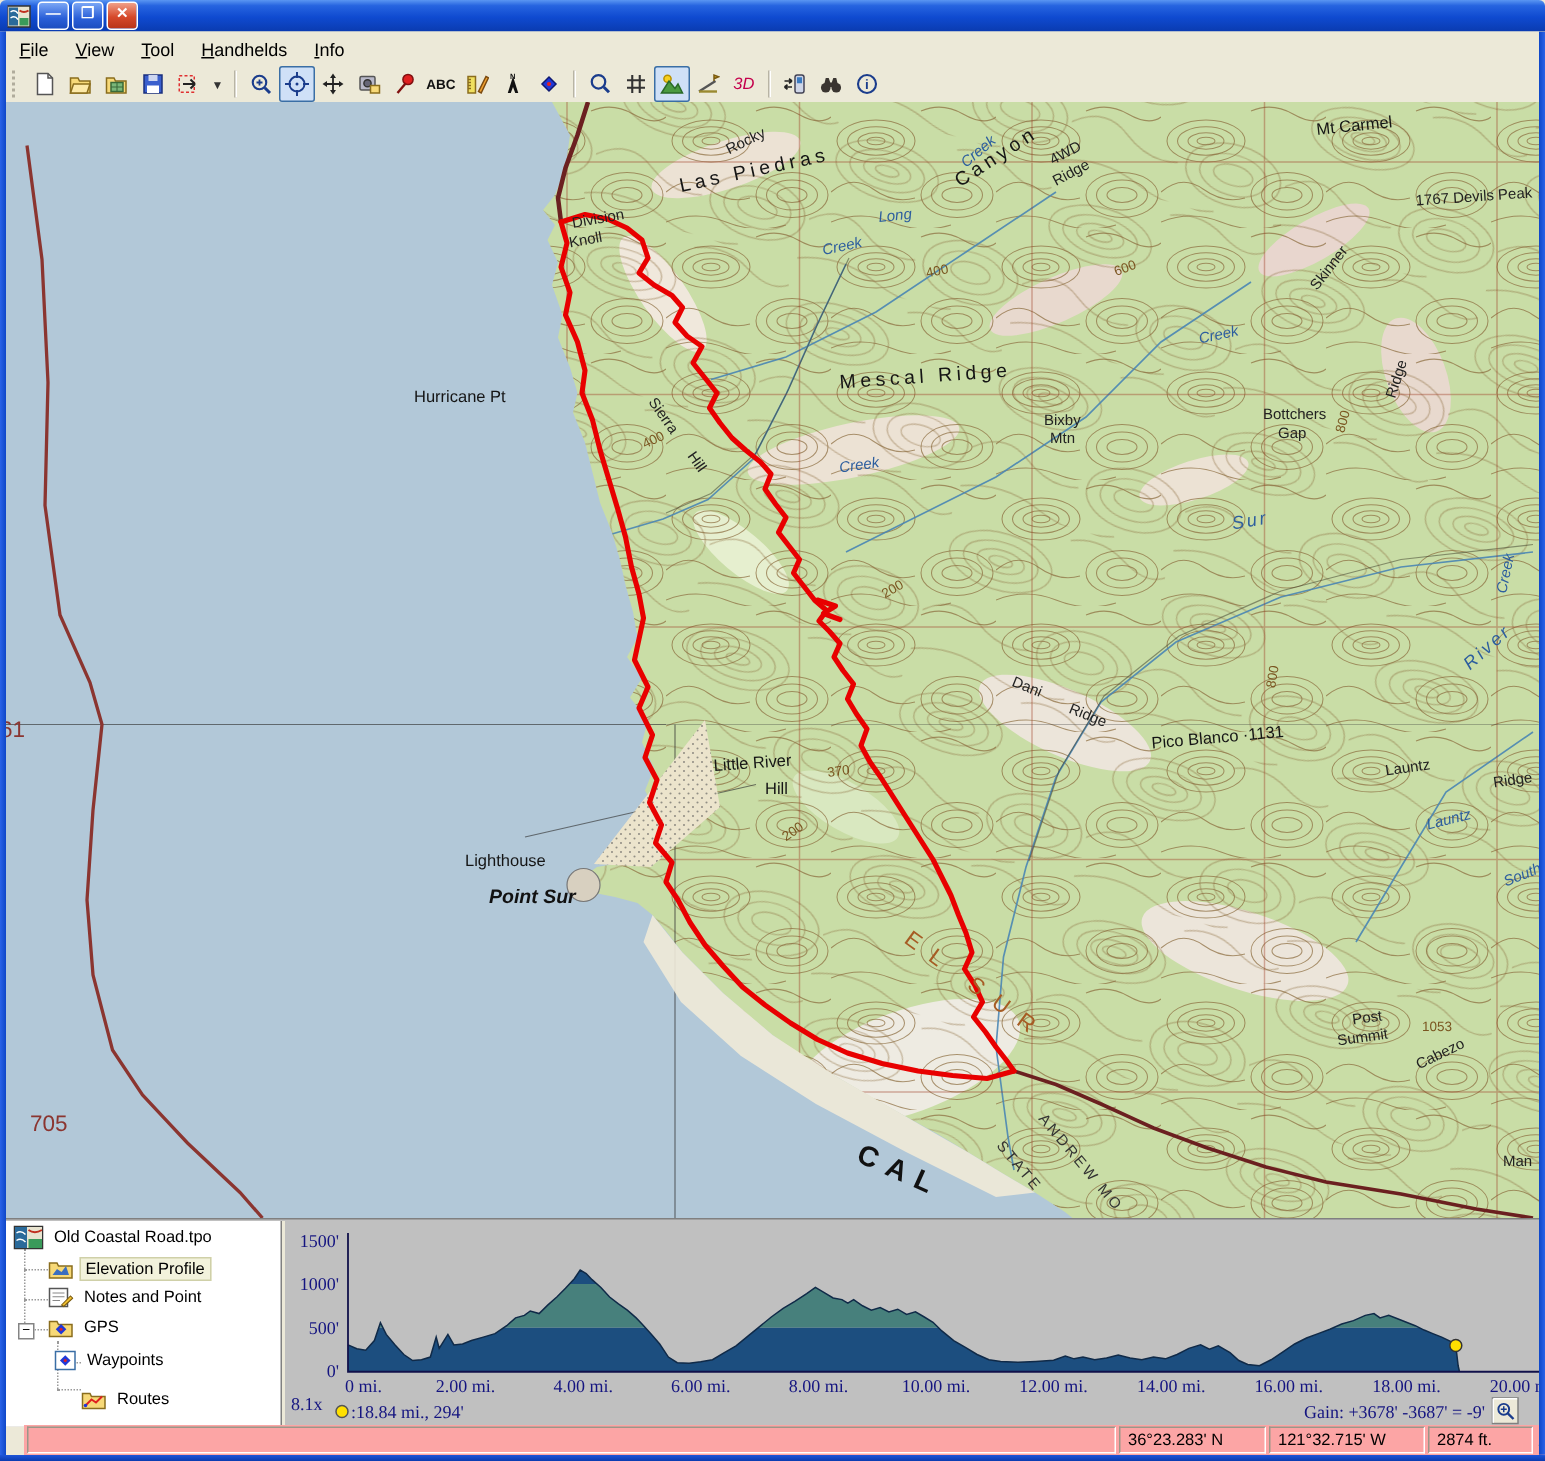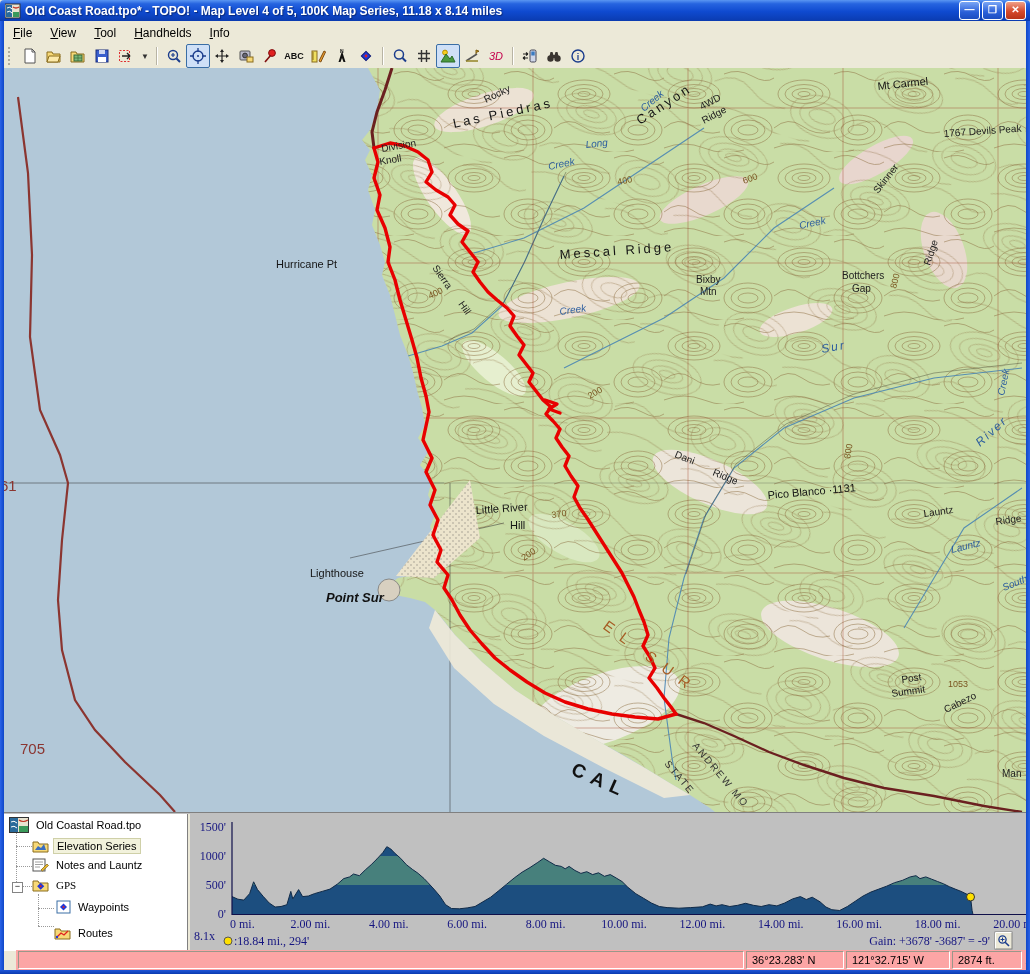--- a/index.html
+++ b/index.html
@@ -72,21 +72,20 @@
 <div id="window">
 
   <div id="titlebar">
     <svg id="title-icon" viewBox="0 0 16 16">
       <rect x="0" y="1" width="15" height="14" fill="#e8e4d0" stroke="#333" stroke-width="1"></rect>
       <rect x="1" y="2" width="6" height="12" fill="#2a6a9a"></rect>
       <path d="M2 5 Q5 3 7 6 M2 9 Q5 7 7 10" stroke="#fff" stroke-width="1" fill="none"></path>
       <rect x="8" y="9" width="6" height="5" fill="#3a9a5a"></rect>
       <path d="M8 4 Q11 6 14 4" stroke="#c03020" stroke-width="1.4" fill="none"></path>
     </svg>
-    <div id="title-text">Old Coast Road.tpo* - TOPO! - Map Level 4 of 5, 100K Map Series, 11.18 x 8.14 miles</div>
     <div class="winbtns">
       <div class="winbtn">—</div>
       <div class="winbtn">❐</div>
       <div class="winbtn close">✕</div>
     </div>
   </div>
 
   <div id="menubar">
     <span class="menu-item"><u>F</u>ile</span>
     <span class="menu-item"><u>V</u>iew</span>
@@ -406,39 +405,39 @@
             <rect x="10" y="9" width="9" height="6" fill="#3a9a5a"></rect>
             <path d="M10 3 Q14 6 19 3" stroke="#c03020" stroke-width="1.2" fill="none"></path>
           </svg>
         <span class="lbl">Old Coastal Road.tpo</span>
       </div>
       <div class="trow" style="left:28px;top:24px;">
         <svg width="17" height="14" viewBox="0 0 17 14">
             <path d="M1 3h5l1 2h9v8H1z" fill="#f7d978" stroke="#8a6d1d"></path>
             <path d="M3 11 6 7l3 2 3-4 2 6z" fill="#3a6ec0"></path>
           </svg>
-        <span class="lbl sel">Elevation Series</span>
+        <span class="lbl sel">Elevation Profile</span>
       </div>
       <div class="trow" style="left:28px;top:44px;">
         <svg width="17" height="14" viewBox="0 0 17 14">
             <rect x="1" y="1" width="12" height="12" fill="#fff" stroke="#555"></rect>
             <path d="M3 4h8M3 6.5h8M3 9h5" stroke="#888" stroke-width="0.8"></path>
             <path d="M9 12 15 6l1.5 1.5L10.5 13z" fill="#f0c030" stroke="#7a5a10" stroke-width="0.7"></path>
           </svg>
-        <span class="lbl">Notes and Launtz</span>
-      </div>
-      <div class="trow" style="left:28px;top:64px;font-family:Liberation Serif, serif;">
+        <span class="lbl">Notes and Point</span>
+      </div>
+      <div class="trow" style="left:28px;top:64px;">
         <svg width="17" height="14" viewBox="0 0 17 14">
             <path d="M1 3h5l1 2h9v8H1z" fill="#f7d978" stroke="#8a6d1d"></path>
             <rect x="6.2" y="5.7" width="5" height="5" transform="rotate(45 8.7 8.2)" fill="#2038d8"></rect>
             <circle cx="8.7" cy="8.2" r="1" fill="#e02020"></circle>
           </svg>
         <span class="lbl">GPS</span>
       </div>
-      <div class="trow" style="left:52px;top:86px;">
+      <div class="trow" style="left:32px;top:86px;">
         <svg width="15" height="14" viewBox="0 0 15 14">
             <rect x="1" y="1" width="13" height="12" fill="#fff" stroke="#3a6ea5"></rect>
             <rect x="5" y="4.5" width="5" height="5" transform="rotate(45 7.5 7)" fill="#2038d8"></rect>
             <circle cx="7.5" cy="7" r="1" fill="#e02020"></circle>
           </svg>
         <span class="lbl">Waypoints</span>
       </div>
       <div class="trow" style="left:50px;top:112px;">
         <svg width="17" height="14" viewBox="0 0 17 14">
             <path d="M1 3h5l1 2h9v8H1z" fill="#f7d978" stroke="#8a6d1d"></path>

